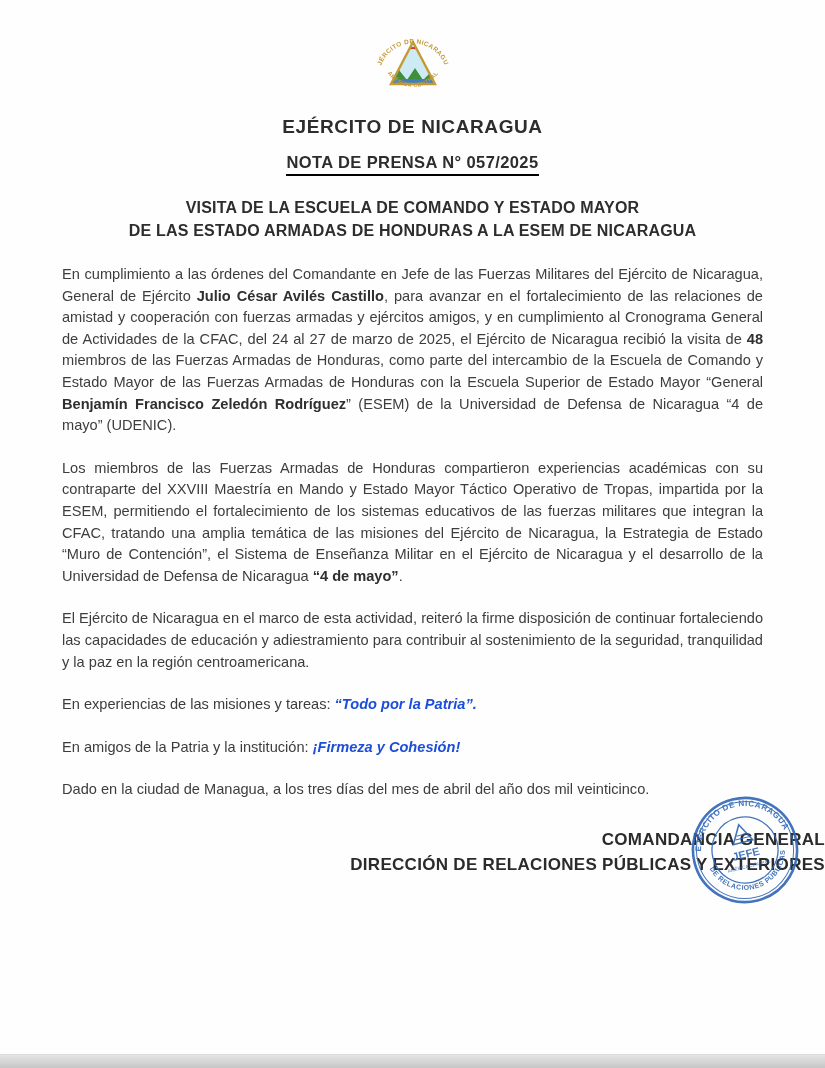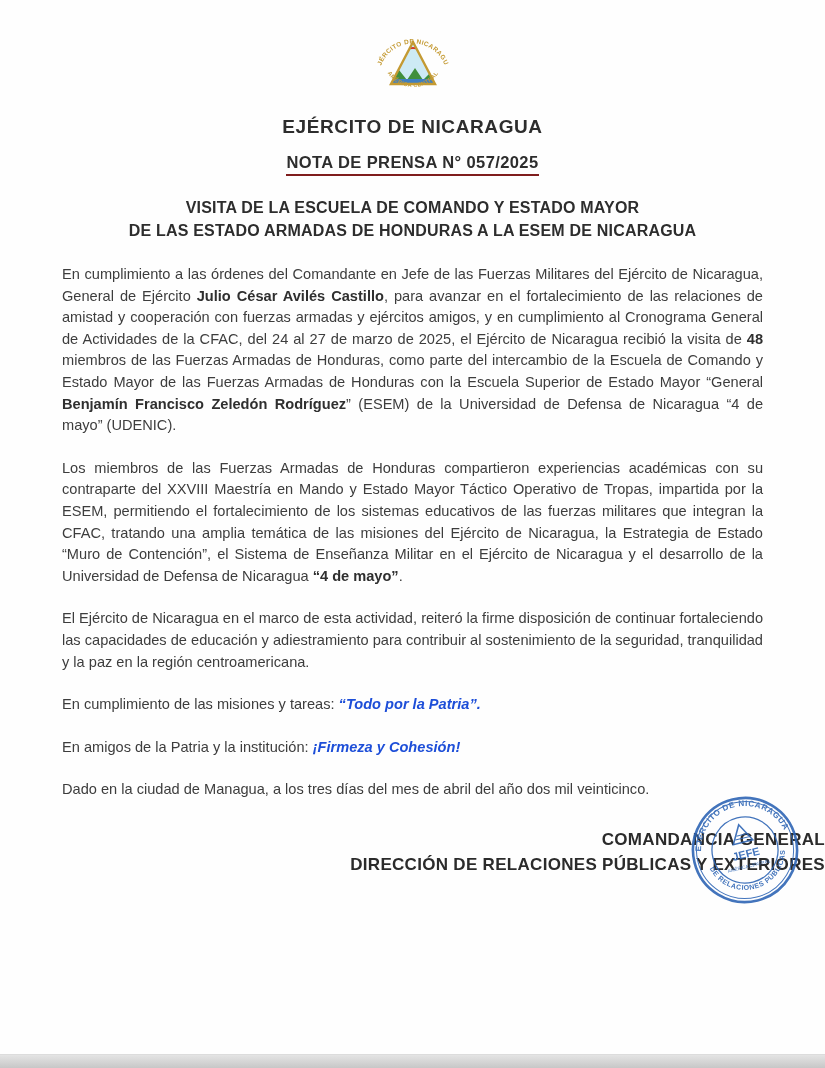--- a/index.html
+++ b/index.html
@@ -29,21 +29,21 @@
   .press-note-wrap {
     text-align: center;
     margin-top: 15px;
   }
   .press-note {
     display: inline-block;
     font-size: 16.5px;
     font-weight: bold;
     color: #2d2d2d;
     letter-spacing: 0.4px;
-    border-bottom: 2px solid #7f1d1d;
+    border-bottom: 2px solid #000000;
     padding-bottom: 2px;
   }
   .doc-heading {
     margin: 20px 60px 16px 60px;
     text-align: center;
     font-size: 16px;
     font-weight: bold;
     line-height: 23px;
     color: #2d2d2d;
     letter-spacing: 0.2px;
@@ -127,21 +127,21 @@
 
   <div class="doc-heading">
     <div>VISITA DE LA ESCUELA DE COMANDO Y ESTADO MAYOR</div>
     <div>DE LAS ESTADO ARMADAS DE HONDURAS A LA ESEM DE NICARAGUA</div>
   </div>
 
   <div class="body-text">
     <p><span>En cumplimiento a las órdenes del Comandante en Jefe de las Fuerzas Militares del Ejército de Nicaragua, General de Ejército </span><span class="b">Julio César Avilés Castillo</span><span>, para avanzar en el fortalecimiento de las relaciones de amistad y cooperación con fuerzas armadas y ejércitos amigos, y en cumplimiento al Cronograma General de Actividades de la CFAC, del 24 al 27 de marzo de 2025, el Ejército de Nicaragua recibió la visita de </span><span class="b">48</span><span> miembros de las Fuerzas Armadas de Honduras, como parte del intercambio de la Escuela de Comando y Estado Mayor de las Fuerzas Armadas de Honduras con la Escuela Superior de Estado Mayor “General </span><span class="b">Benjamín Francisco Zeledón Rodríguez</span><span>” (ESEM) de la Universidad de Defensa de Nicaragua “4 de mayo” (UDENIC).</span></p>
     <p><span>Los miembros de las Fuerzas Armadas de Honduras compartieron experiencias académicas con su contraparte del XXVIII Maestría en Mando y Estado Mayor Táctico Operativo de Tropas, impartida por la ESEM, permitiendo el fortalecimiento de los sistemas educativos de las fuerzas militares que integran la CFAC, tratando una amplia temática de las misiones del Ejército de Nicaragua, la Estrategia de Estado “Muro de Contención”, el Sistema de Enseñanza Militar en el Ejército de Nicaragua y el desarrollo de la Universidad de Defensa de Nicaragua </span><span class="b">“4 de mayo”</span><span>.</span></p>
     <p><span>El Ejército de Nicaragua en el marco de esta actividad, reiteró la firme disposición de continuar fortaleciendo las capacidades de educación y adiestramiento para contribuir al sostenimiento de la seguridad, tranquilidad y la paz en la región centroamericana.</span></p>
-    <p><span>En cumplimiento de las misiones y tareas: </span><span class="bi">“Todo por la Patria”.</span></p>
+    <p><span>En experiencias de las misiones y tareas: </span><span class="bi">“Todo por la Patria”.</span></p>
     <p><span>En amigos de la Patria y la institución: </span><span class="bi">¡Firmeza y Cohesión!</span></p>
     <p><span>Dado en la ciudad de Managua, a los tres días del mes de abril del año dos mil veinticinco.</span></p>
   </div>
 
   <div class="footer-block">
     <div class="footer-line">COMANDANCIA GENERAL</div>
     <div class="footer-line">DIRECCIÓN DE RELACIONES PÚBLICAS Y EXTERIORES</div>
 
     <div class="seal-wrap">
       <svg width="110" height="110" viewBox="0 0 110 110">

